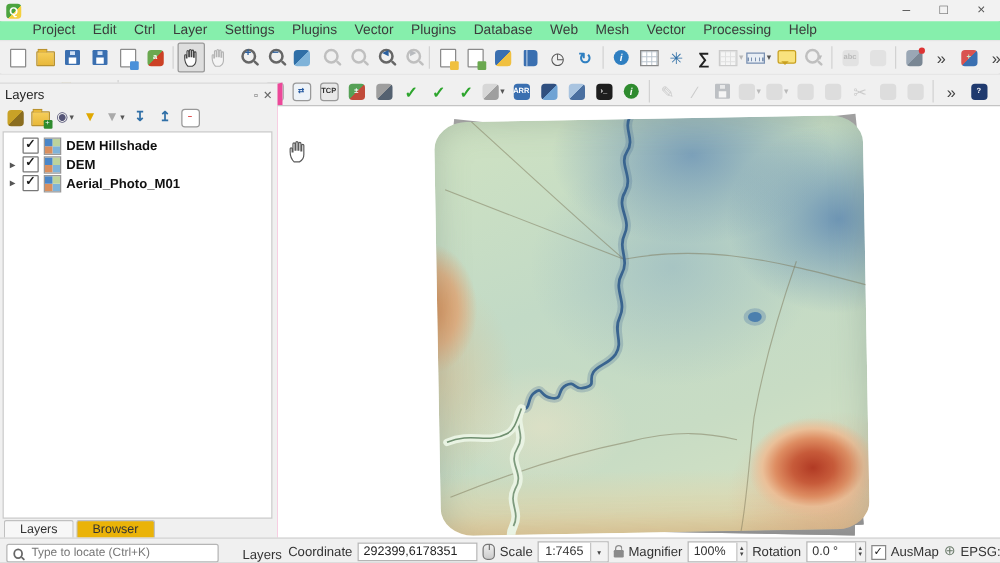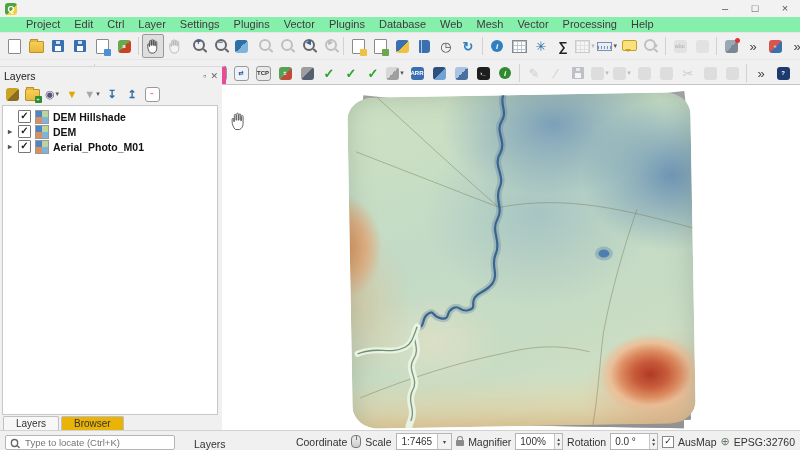--- a/index.html
+++ b/index.html
@@ -542,20 +542,21 @@
 
 <div class="statusbar">
   <span class="locator">
     <span class="ic-mag"></span>
     <input placeholder="Type to locate (Ctrl+K)" style="">
   </span>
   <span class="ready">Layers</span>
 
   <span class="sb-right">
     <span class="sb-label">Coordinate</span>
+    <span class="sb-box" style="width:86px">292399,6178351</span>
     <span class="ic-mouse"></span>
 
     <span class="sb-label">Scale</span>
     <span class="combo">
       <span class="val">1:7465</span>
       <span class="arrow">▾</span>
     </span>
     <span class="ic-lock"></span>
 
     <span class="sb-label">Magnifier</span>

